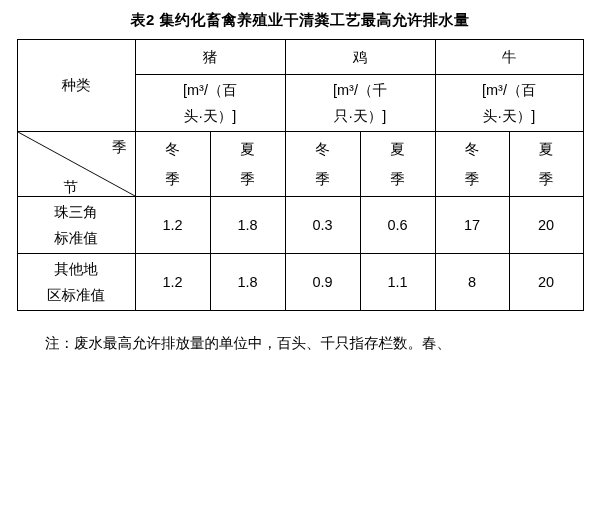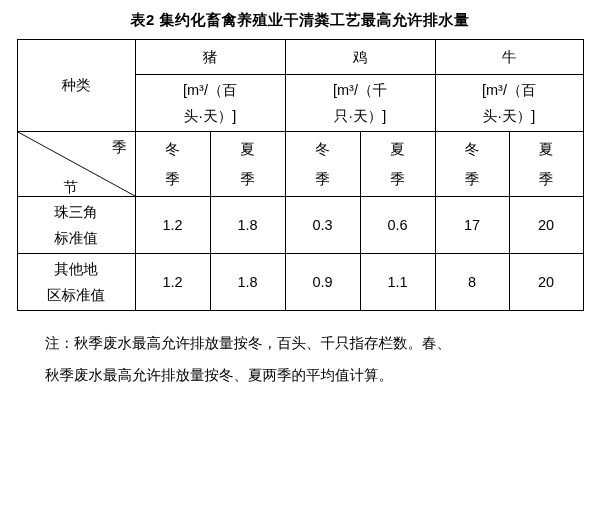--- a/index.html
+++ b/index.html
@@ -205,17 +205,16 @@
         <td class="val-cell">1.8</td>
         <td class="val-cell">0.9</td>
         <td class="val-cell">1.1</td>
         <td class="val-cell">8</td>
         <td class="val-cell">20</td>
       </tr>
     </tbody>
   </table>
 
   <div class="note">
-    <div class="l1">注：秋季废水最高允许排放量按冬，百头、千只指存栏数。春、</div>
-    <div class="l2">秋季废水最高允许排放量按冬、夏两季的平均值计算。</div>
+    <div class="l1">注：废水最高允许排放量的单位中，百头、千只指存栏数。春、</div>
   </div>
 
 </div>
 
 </body></html>

